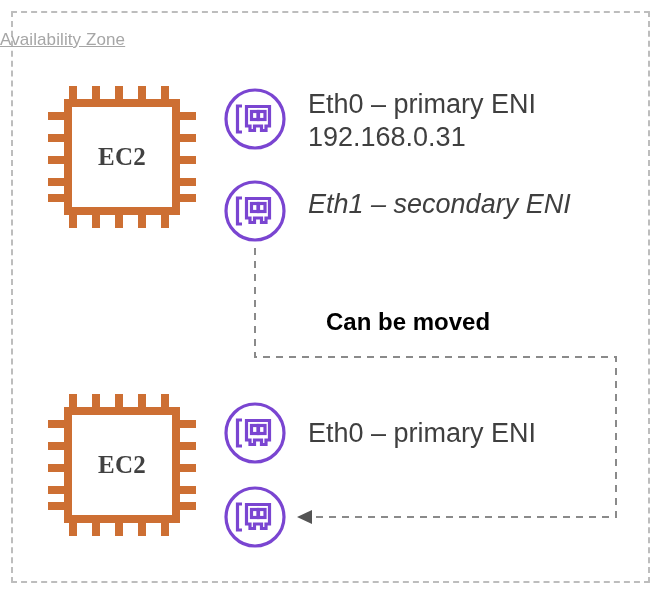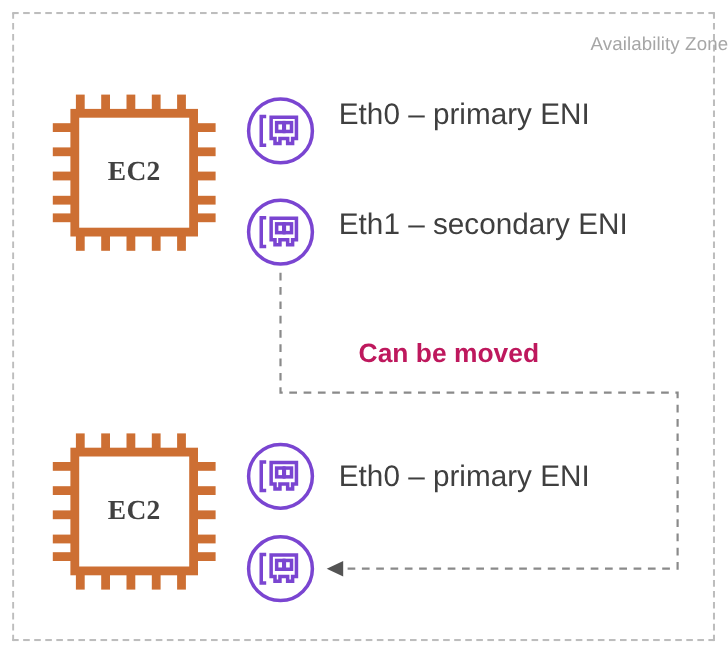--- a/index.html
+++ b/index.html
@@ -27,25 +27,26 @@
     height: 572px;
     border: 2px dashed #bdbdbd;
     box-sizing: border-box;
     border-radius: 1px;
   }
   #az-label {
     position: absolute;
     left: 0;
     top: 30px;
     width: 662px;
-    text-align: right;
+    text-align: left;
     font-size: 17px;
     color: #a6a6a6;
     letter-spacing: 0.1px;
     font-family: "Liberation Sans", sans-serif;
+    text-decoration: underline;
   }
   
   .ec2-icon {
     position: absolute;
     width: 150px;
     height: 150px;
   }
   .ec2-icon svg { display:block; width:150px; height:150px; }
   .ec2-label {
     position: absolute;
@@ -74,21 +75,21 @@
     font-size: 27px;
     line-height: 33px;
     color: #3f3f3f;
     white-space: nowrap;
     font-family: "Liberation Sans", sans-serif;
   }
   .moved-text {
     position: absolute;
     font-size: 24px;
     font-weight: bold;
-    color: #be185d;
+    color: #000000;
     white-space: nowrap;
   }
   
   #connector {
     position: absolute;
     left: 0; top: 0;
     width: 662px; height: 600px;
     pointer-events: none;
   }
 </style>
@@ -139,34 +140,35 @@
       <g stroke="#7a45d1" stroke-width="3.2" fill="none" stroke-linejoin="miter" stroke-linecap="butt">
         <path d="M20 20 L15.5 20 L15.5 46 L20 46"></path>
         <path d="M24.5 20.5 L47.5 20.5 L47.5 40 L44 40 L44 44.5 L39.5 44.5 L39.5 40 L32.5 40 L32.5 44.5 L28 44.5 L28 40 L24.5 40 Z"></path>
         <rect x="29.5" y="25.5" width="6.5" height="8"></rect>
         <rect x="36.5" y="25.5" width="6.5" height="8"></rect>
       </g>
     </svg>
   </div>
   <div class="eni-text" style="left:308px; top:88px;">
     <div>Eth0 – primary ENI</div>
+    <div>192.168.0.31</div>
   </div>
 
   <div class="eni-icon" style="left:222px; top:178px;">
     <svg viewBox="0 0 66 66" xmlns="http://www.w3.org/2000/svg">
       <circle cx="33" cy="33" r="29" fill="#ffffff" stroke="#7a45d1" stroke-width="3.2"></circle>
       <g stroke="#7a45d1" stroke-width="3.2" fill="none" stroke-linejoin="miter" stroke-linecap="butt">
         <path d="M20 20 L15.5 20 L15.5 46 L20 46"></path>
         <path d="M24.5 20.5 L47.5 20.5 L47.5 40 L44 40 L44 44.5 L39.5 44.5 L39.5 40 L32.5 40 L32.5 44.5 L28 44.5 L28 40 L24.5 40 Z"></path>
         <rect x="29.5" y="25.5" width="6.5" height="8"></rect>
         <rect x="36.5" y="25.5" width="6.5" height="8"></rect>
       </g>
     </svg>
   </div>
-  <div class="eni-text" style="left:308px; top:188px;">
+  <div class="eni-text" style="left:308px; top:188px;font-style:italic;">
     <div>Eth1 – secondary ENI</div>
   </div>
 
   <div class="moved-text" style="left:326px; top:308px;">Can be moved</div>
 
   <svg id="connector" viewBox="0 0 662 600" xmlns="http://www.w3.org/2000/svg">
     <path d="M255 248 L255 357 L616 357 L616 517 L305 517" fill="none" stroke="#8a8a8a" stroke-width="2" stroke-dasharray="7 6"></path>
     <polygon points="297,517 312,510 312,524" fill="#545454"></polygon>
   </svg>
 

